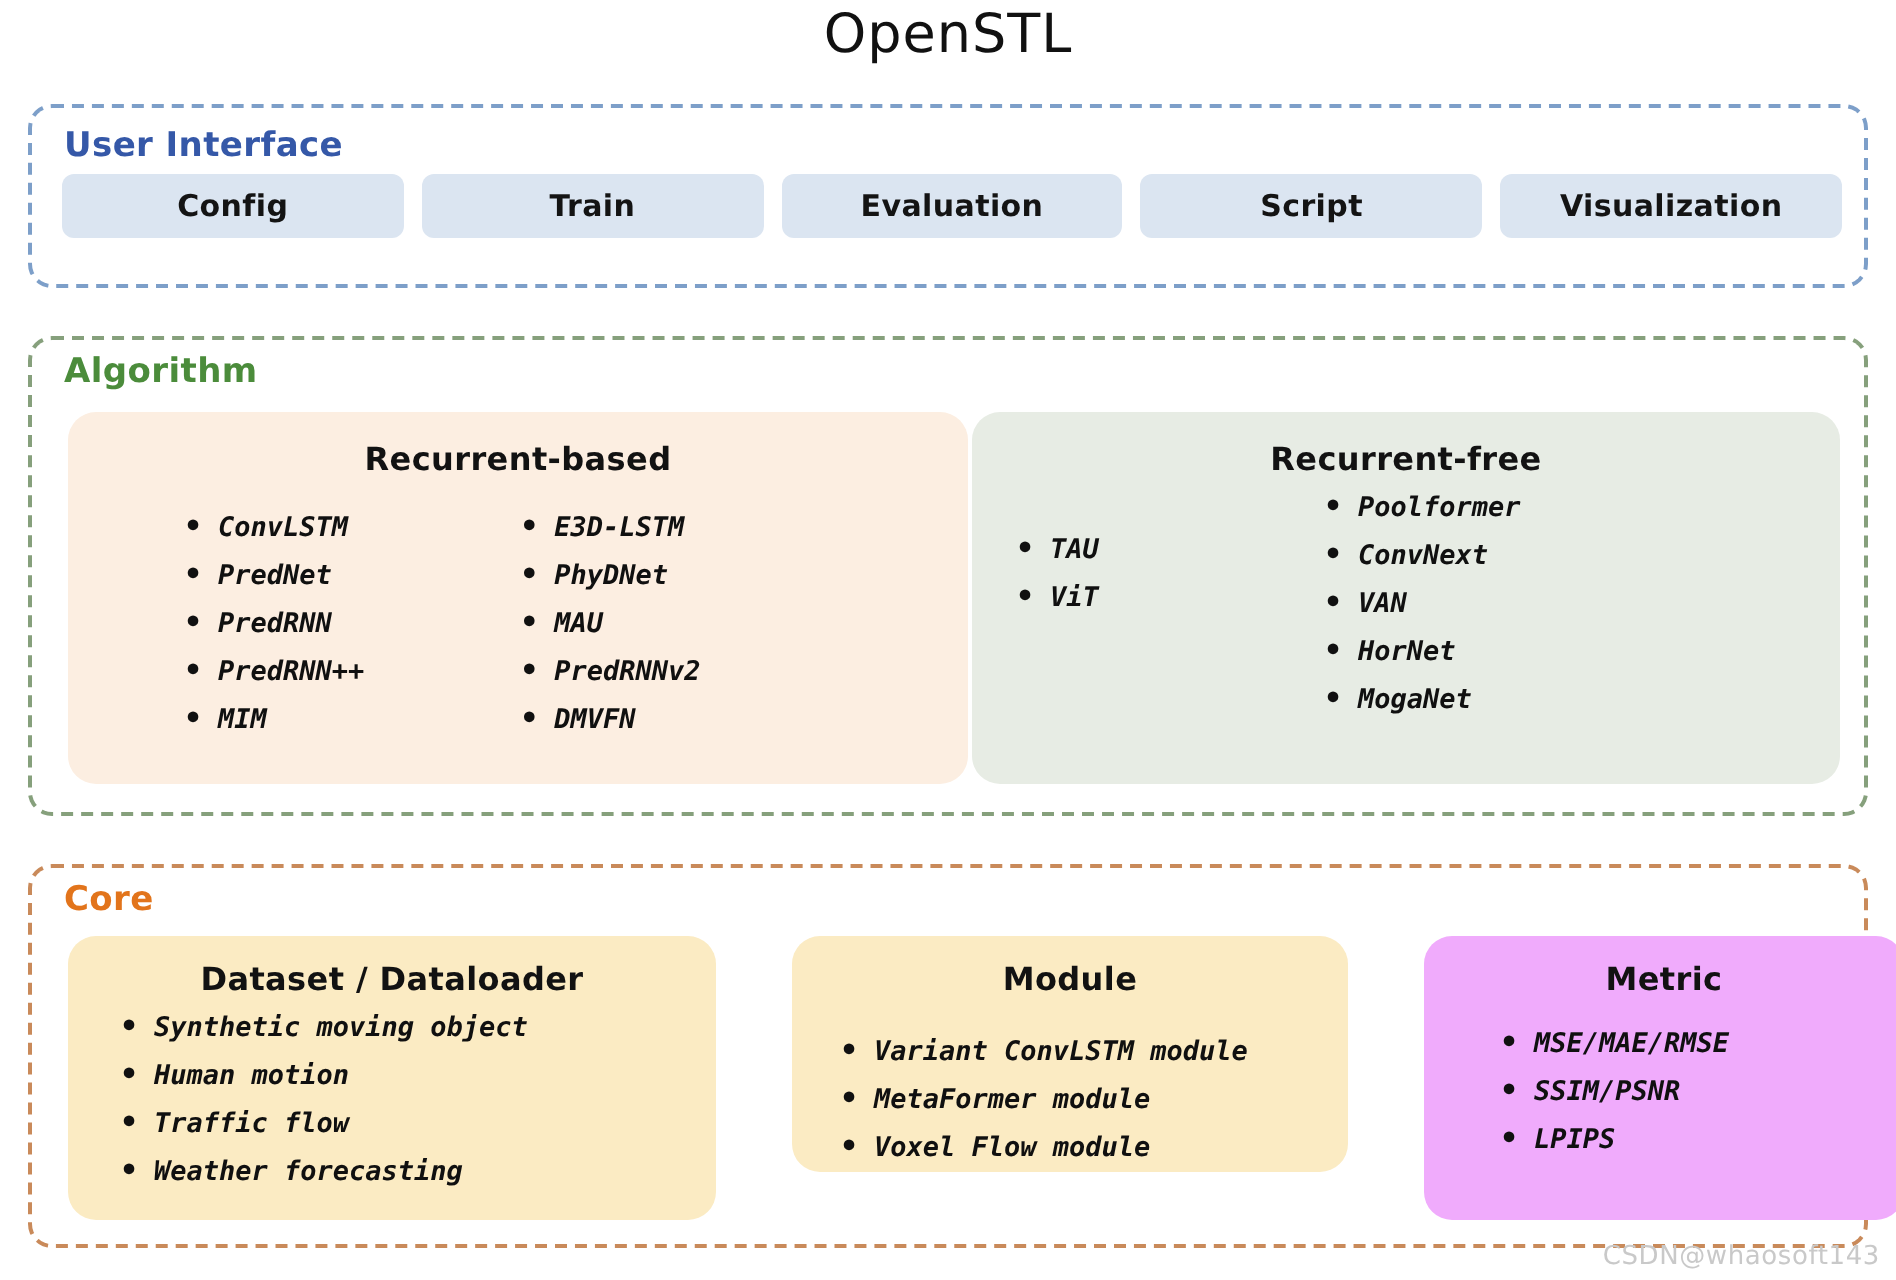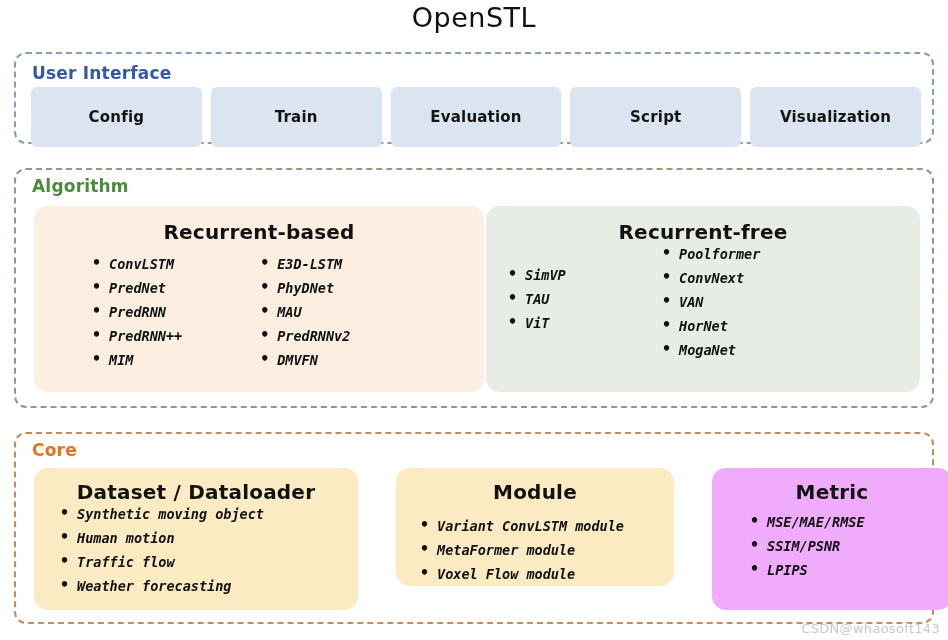--- a/index.html
+++ b/index.html
@@ -52,21 +52,21 @@
   #label-ui   { left: 16px; top: 9px;  color: #3558a8; }
   #label-algo { left: 16px; top: 6px;  color: #4b8c3b; }
   #label-core { left: 16px; top: 6px;  color: #e2741b; }
 
   
   #ui-row {
     position: absolute;
     left: 15px;
     top: 33px;
     width: 890px;
-    height: 60px;
+    height: 32px;
     display: flex;
     gap: 9px;
   }
   .ui-chip {
     flex: 1 1 0;
     background: #dbe5f1;
     border-radius: 6px;
     display: flex;
     align-items: center;
     justify-content: center;
@@ -77,21 +77,21 @@
   }
 
   
   .card {
     position: absolute;
     border-radius: 14px;
     box-sizing: border-box;
   }
   .card-title {
     text-align: center;
-    font-size: 20px;
+    font-size: 16px;
     font-weight: 700;
     color: #121212;
     letter-spacing: 0.2px;
   }
 
   
   #card-recurrent-based {
     left: 18px; top: 36px; width: 450px; height: 186px;
     background: #fceee1;
   }
@@ -203,21 +203,20 @@
         <li>DMVFN</li>
       </ul>
     </div>
   </div>
 
   <div class="card" id="card-recurrent-free">
     <div class="card-title" style="margin-top:14px;">Recurrent-free</div>
 
     <div class="cols" id="rf-cols">
       <ul class="blist col" id="rf-col-1">
-        <li>SimVP</li>
         <li>TAU</li>
         <li>ViT</li>
       </ul>
       <ul class="blist col" id="rf-col-3">
         <li>Poolformer</li>
         <li>ConvNext</li>
         <li>VAN</li>
         <li>HorNet</li>
         <li>MogaNet</li>
       </ul>

